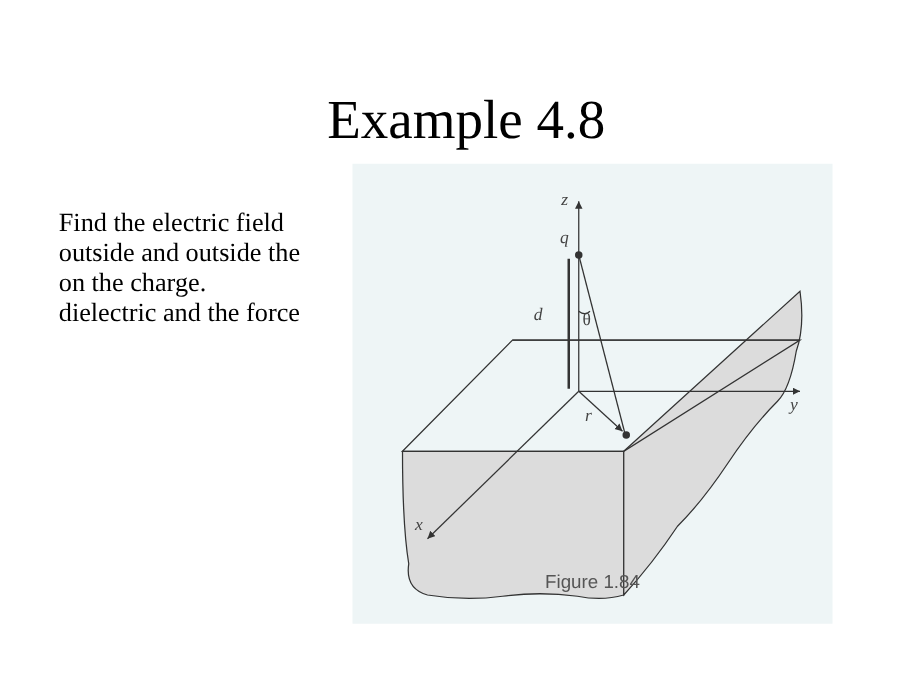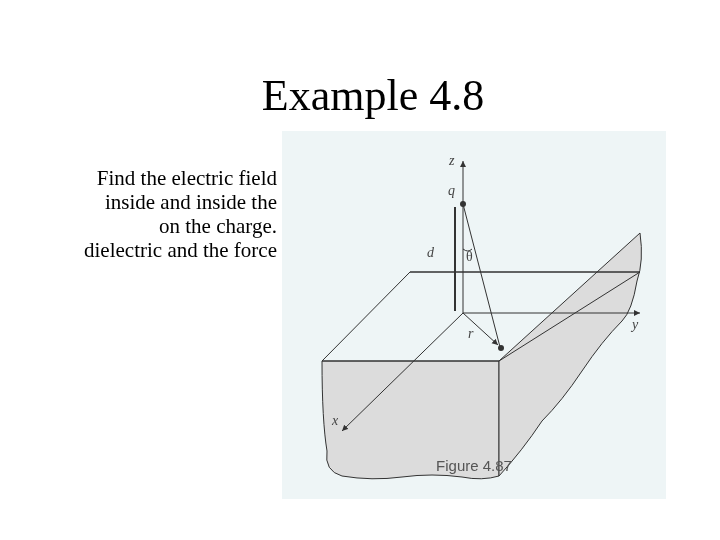--- a/index.html
+++ b/index.html
@@ -7,41 +7,41 @@
     width: 720px; height: 540px; background: #ffffff; position: relative; overflow: hidden;
     font-family: "Liberation Serif", "DejaVu Serif", serif; color: #000;
   }
   .title {
     position: absolute; left: 0; top: 70px; width: 720px; text-align: center;
     font-size: 44px; line-height: 52px; padding-left: 16px;
   }
   .title span { position: relative; left: -3px; }
   .body-text {
     position: absolute; left: 47px; top: 166px; width: 230px;
-    font-size: 21px; line-height: 24px; text-align: right;
+    font-size: 21px; line-height: 24px;
   }
   .figure {
     position: absolute; left: 282px; top: 131px; width: 384px; height: 368px;
     background: #eef5f6;
   }
   .figure svg { position: absolute; left: 0; top: 0; }
   .caption {
     position: absolute; left: 0; top: 326px; width: 384px; text-align: center;
     font-family: "Liberation Sans", "DejaVu Sans", sans-serif; font-size: 15px; color: #555;
   }
   .lbl { position: absolute; font-style: italic; font-size: 14px; color: #444; }
 </style>
 </head>
 <body>
 
 <div class="title"><span>Example 4.8</span></div>
 
 <div class="body-text">
   <div>Find the electric field</div>
-  <div>inside and inside the</div>
+  <div>outside and outside the</div>
   <div>on the charge.</div>
   <div>dielectric and the force</div>
 </div>
 
 <div class="figure">
   <svg width="384" height="368" viewBox="0 0 384 368">
     <defs>
       <marker id="arr" markerWidth="8" markerHeight="8" refX="6" refY="3" orient="auto">
         <path d="M0,0 L6,3 L0,6 Z" fill="#333"></path>
       </marker>
@@ -73,14 +73,14 @@
 
     <circle cx="219" cy="217" r="3" fill="#333"></circle>
   </svg>
   <div class="lbl" style="left:167px;top:22px;">z</div>
   <div class="lbl" style="left:166px;top:52px;">q</div>
   <div class="lbl" style="left:145px;top:114px;">d</div>
   <div class="lbl" style="left:184px;top:118px;font-style:normal;">θ</div>
   <div class="lbl" style="left:186px;top:195px;">r</div>
   <div class="lbl" style="left:350px;top:186px;">y</div>
   <div class="lbl" style="left:50px;top:282px;">x</div>
-  <div class="caption">Figure 4.87</div>
+  <div class="caption">Figure 1.84</div>
 </div>
 
 </body></html>

